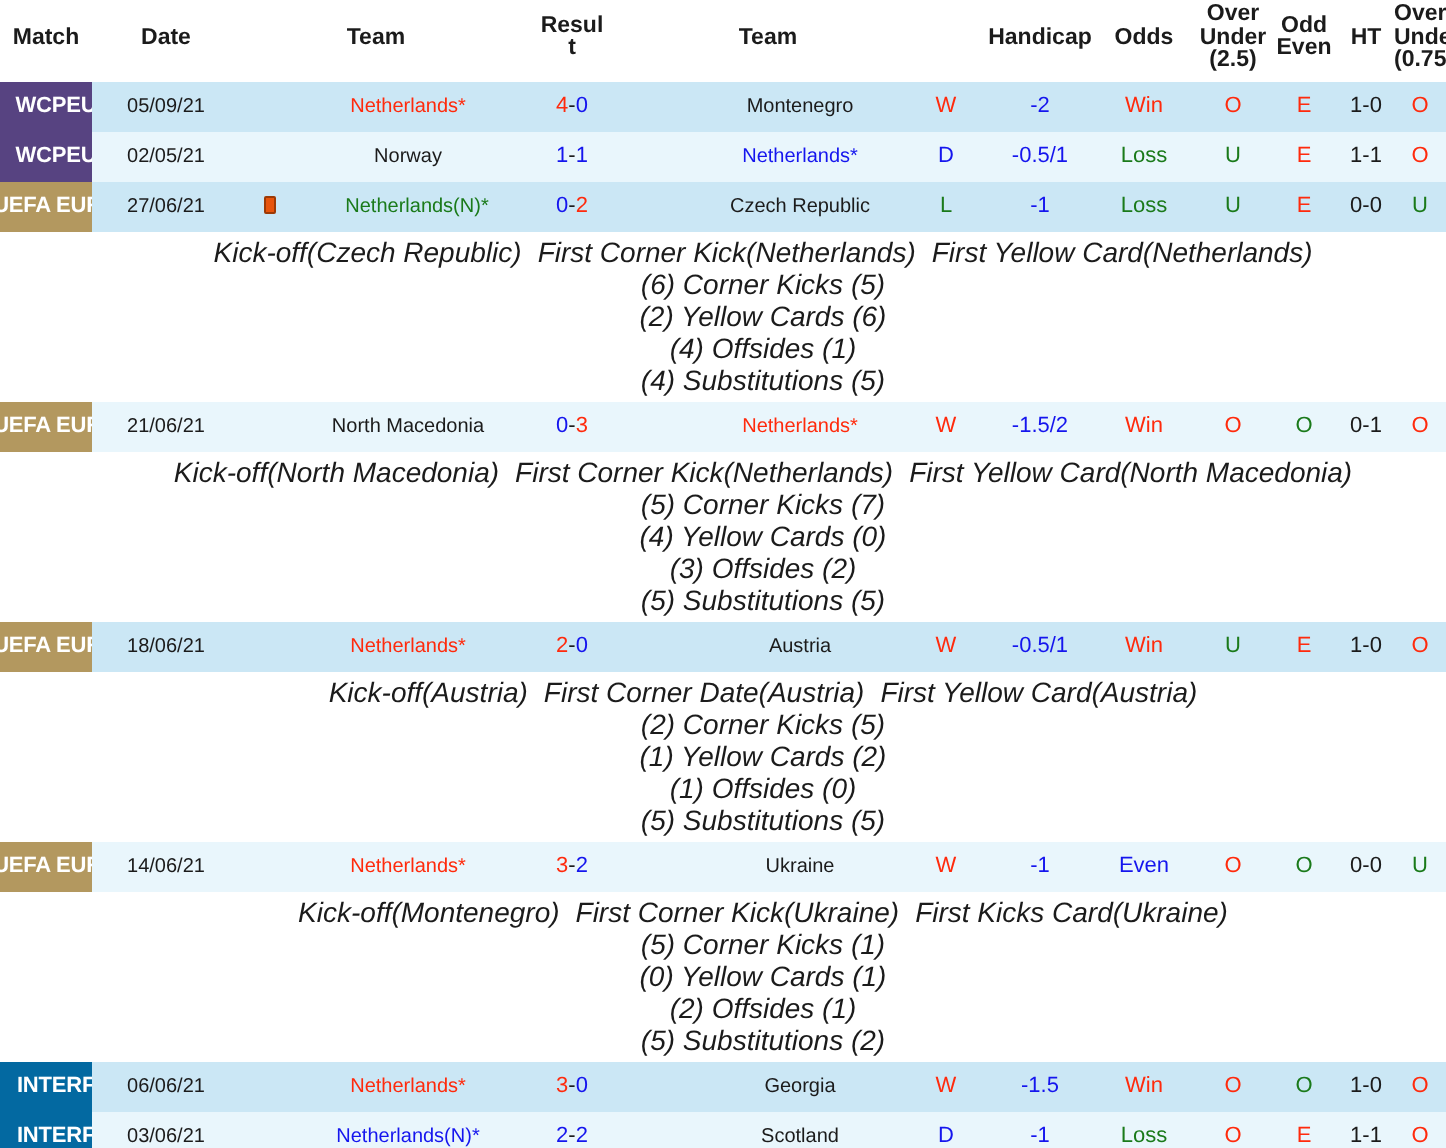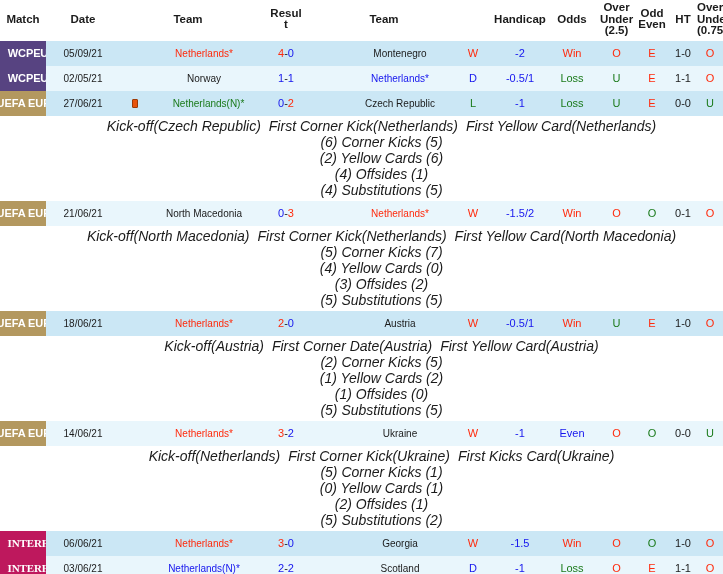--- a/index.html
+++ b/index.html
@@ -78,21 +78,21 @@
     color: #ffffff;
     font-weight: bold;
     font-size: 11px;
     line-height: 11px;
     text-align: center;
     letter-spacing: -0.1px;
     word-break: break-all;
   }
   .badge.wcpeu { background: #574381; }
   .badge.uefa  { background: #b3985f; }
-  .badge.interf{ background: #be185d; font-family: Liberation Serif, serif; }
+  .badge.interf{ background: #0369a1; }
 
   td.date-cell { text-align: center; color: #1b1b1b; font-size: 10px; }
 
   .team-name { font-size: 10px; margin-left: 32px; }
   .t-red   { color: #ff2a0c; }
   .t-blue  { color: #1515ee; }
   .t-green { color: #1a7a1a; }
   .t-black { color: #1b1b1b; text-align: center; }
 
   .card-icon {
@@ -320,21 +320,21 @@
           <td><span class="hcp">-1</span></td>
           <td><span class="odds-Draw">Even</span></td>
           <td><span class="ou-O">O</span></td>
           <td><span class="oe-O">O</span></td>
           <td><span class="ht">0-0</span></td>
           <td><span class="ou-U">U</span></td>
         </tr>
         <tr class="detail-row">
           <td colspan="12">
             <div class="detail-box">
-              <div class="detail-firsts"><span>Kick-off(Netherlands)</span><span>First Corner Kick(Ukraine)</span><span>First Kicks Card(Ukraine)</span></div>
+              <div class="detail-firsts"><span>Kick-off(Montenegro)</span><span>First Corner Kick(Ukraine)</span><span>First Kicks Card(Ukraine)</span></div>
               <div class="detail-stat">(5) Corner Kicks (1)</div>
               <div class="detail-stat">(0) Yellow Cards (1)</div>
               <div class="detail-stat">(2) Offsides (1)</div>
               <div class="detail-stat">(5) Substitutions (2)</div>
             </div>
           </td>
         </tr>
         <tr class="match-row bg-a">
           <td class="badge-cell">
             <div class="badge interf">INTERF</div>

